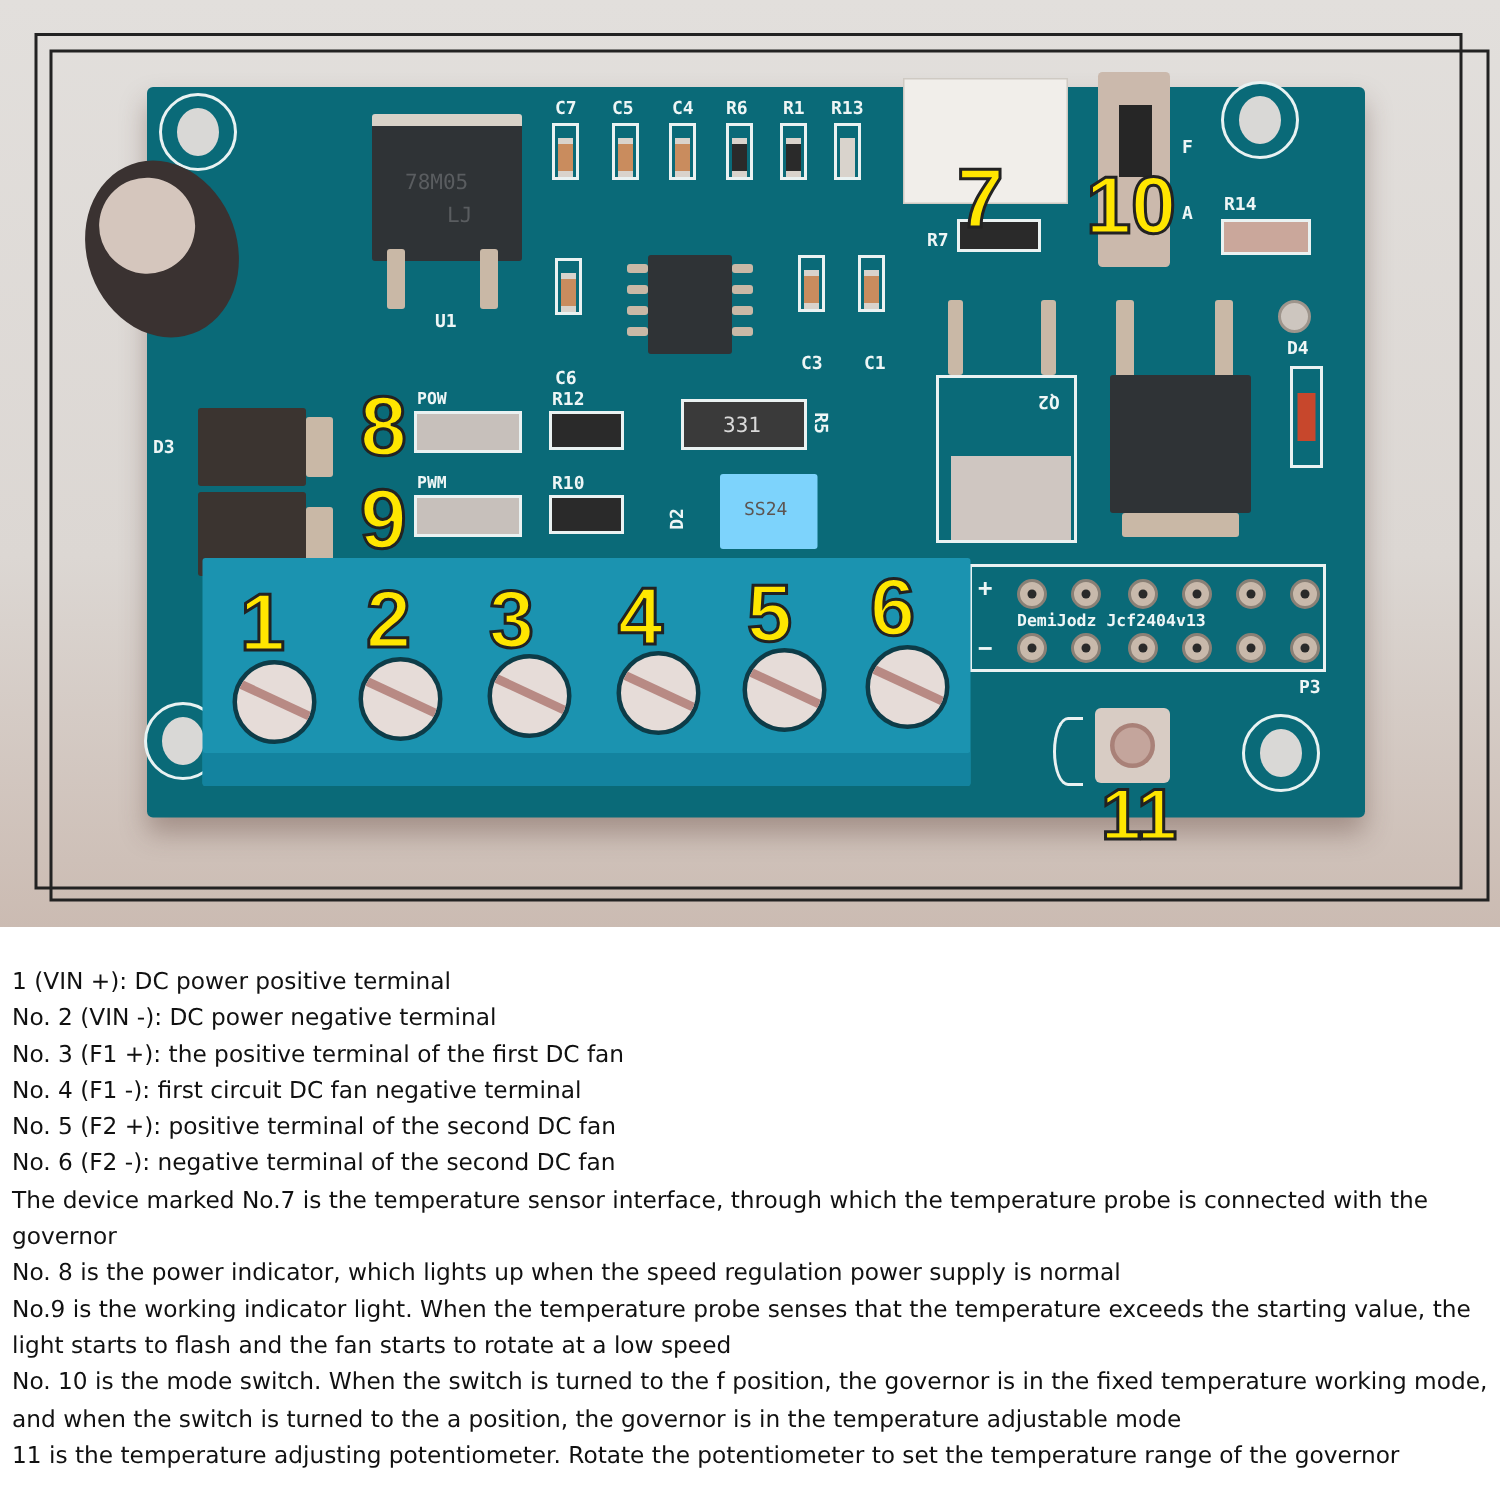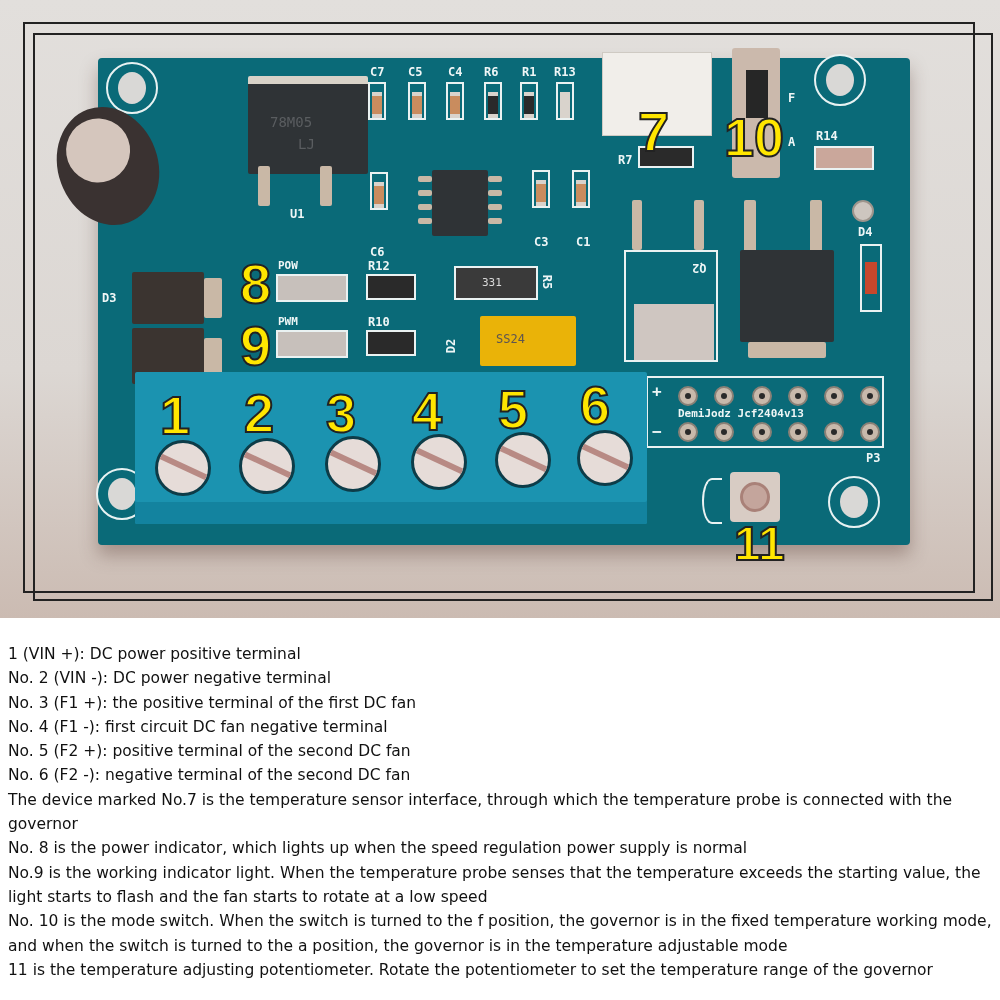--- a/index.html
+++ b/index.html
@@ -56,21 +56,21 @@
     <div class="smd" style="left:386px;top:24px;">
         <div class="body res"></div>
       </div>
     <div class="smd" style="left:422px;top:24px;">
         <div class="body res"></div>
       </div>
     <div class="smd" style="left:458px;top:24px;">
         <div class="body" style="background:#d9d3cc;"></div>
       </div>
 
-    <div class="chip" style="left:150px;top:18px;width:120px;height:90px;border-top:8px solid #d8d2c8;text-decoration:underline;">
+    <div class="chip" style="left:150px;top:18px;width:100px;height:90px;border-top:8px solid #d8d2c8;text-decoration:underline;">
       <span style="position:absolute;left:22px;top:30px;color:#5a5d60;font-size:14px;font-family:'DejaVu Sans Mono',monospace;">78M05</span>
       <span style="position:absolute;left:50px;top:52px;color:#5a5d60;font-size:14px;font-family:'DejaVu Sans Mono',monospace;">LJ</span>
     </div>
     <div class="pin" style="left:160px;top:108px;width:12px;height:40px;"></div>
     <div class="pin" style="left:222px;top:108px;width:12px;height:40px;"></div>
     <span class="silk" style="left:192px;top:150px;">U1</span>
 
     <div style="position:absolute;left:-40px;top:48px;width:100px;height:120px;border-radius:50%;background:#3a3231;transform:rotate(-20deg);">
       <div style="position:absolute;left:14px;top:10px;width:64px;height:64px;border-radius:50%;background:#d5c6bd;"></div>
     </div>
@@ -136,25 +136,25 @@
     <span class="silk" style="left:180px;top:202px;font-size:11px;">POW</span>
     <div style="position:absolute;left:178px;top:216px;width:72px;height:28px;border:2px solid #eaf2f2;box-sizing:border-box;background:#c7c0bb;"></div>
     <span class="silk" style="left:180px;top:258px;font-size:11px;">PWM</span>
     <div style="position:absolute;left:178px;top:272px;width:72px;height:28px;border:2px solid #eaf2f2;box-sizing:border-box;background:#c7c0bb;"></div>
 
     <span class="silk" style="left:270px;top:202px;">R12</span>
     <div style="position:absolute;left:268px;top:216px;width:50px;height:26px;border:2px solid #eaf2f2;box-sizing:border-box;background:#2a2a2a;"></div>
     <span class="silk" style="left:270px;top:258px;">R10</span>
     <div style="position:absolute;left:268px;top:272px;width:50px;height:26px;border:2px solid #eaf2f2;box-sizing:border-box;background:#2a2a2a;"></div>
     <div style="position:absolute;left:356px;top:208px;width:84px;height:34px;border:2px solid #eaf2f2;box-sizing:border-box;background:#3a3a3a;">
-      <span style="position:absolute;left:26px;top:8px;color:#d9d9d9;font-size:11px;font-family:'DejaVu Sans Mono',monospace;">331</span>
+      <span style="position:absolute;left:26px;top:8px;color:#d9d9d9;font-size:14px;font-family:'DejaVu Sans Mono',monospace;">331</span>
     </div>
     <span class="silk" style="left:442px;top:218px;transform:rotate(90deg);">R5</span>
     <span class="silk" style="left:346px;top:282px;transform:rotate(-90deg);">D2</span>
-    <div class="chip" style="left:382px;top:258px;width:96px;height:50px;background:#eab308;">
+    <div class="chip" style="left:382px;top:258px;width:65px;height:50px;background:#7dd3fc;">
       <span style="position:absolute;left:16px;top:16px;color:#5d5552;font-size:12px;font-family:'DejaVu Sans Mono',monospace;">SS24</span>
     </div>
 
     <div style="position:absolute;left:548px;top:318px;width:238px;height:72px;border:2px solid #eaf2f2;box-sizing:border-box;">
       <span class="silk" style="left:4px;top:6px;font-size:16px;">+</span>
       <span class="silk" style="left:4px;top:46px;font-size:16px;">−</span>
       <div class="header-pin" style="left:30px;top:8px;"></div>
       <div class="header-pin" style="left:66px;top:8px;"></div>
       <div class="header-pin" style="left:104px;top:8px;"></div>
       <div class="header-pin" style="left:140px;top:8px;"></div>

